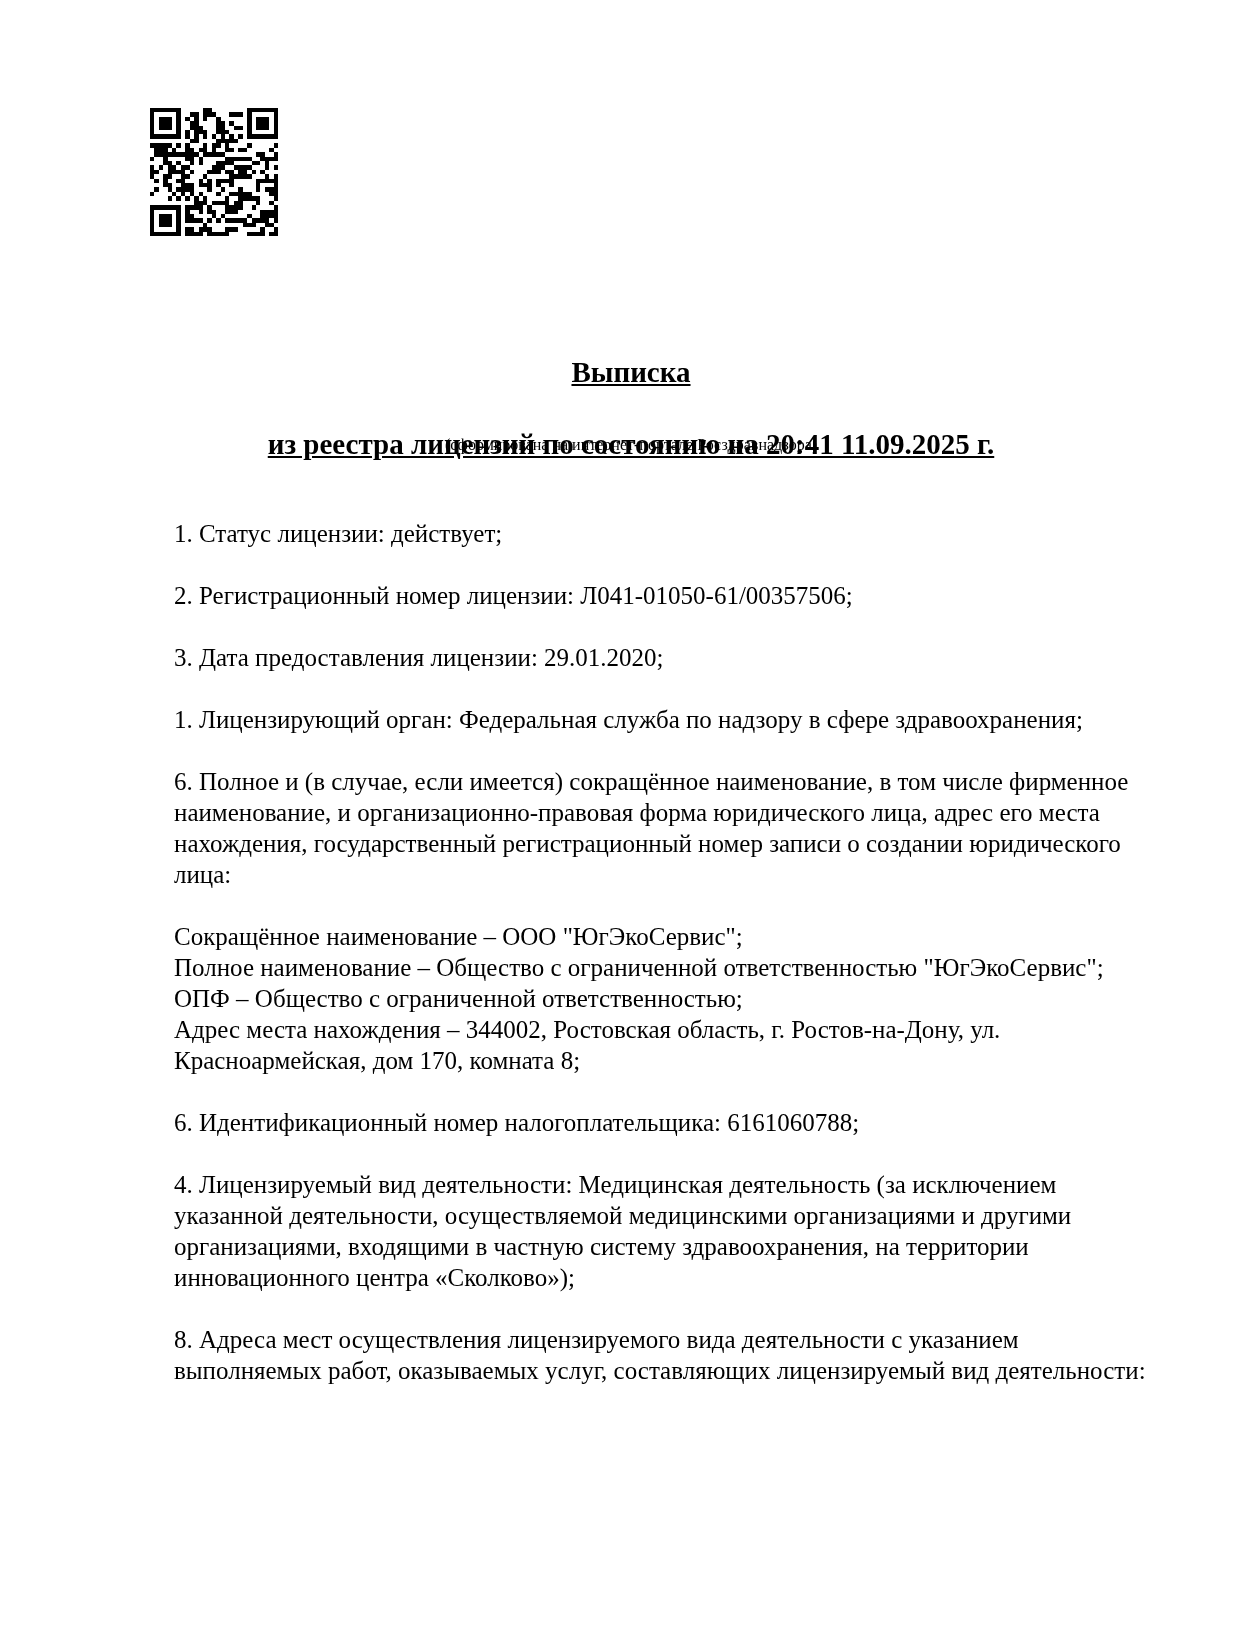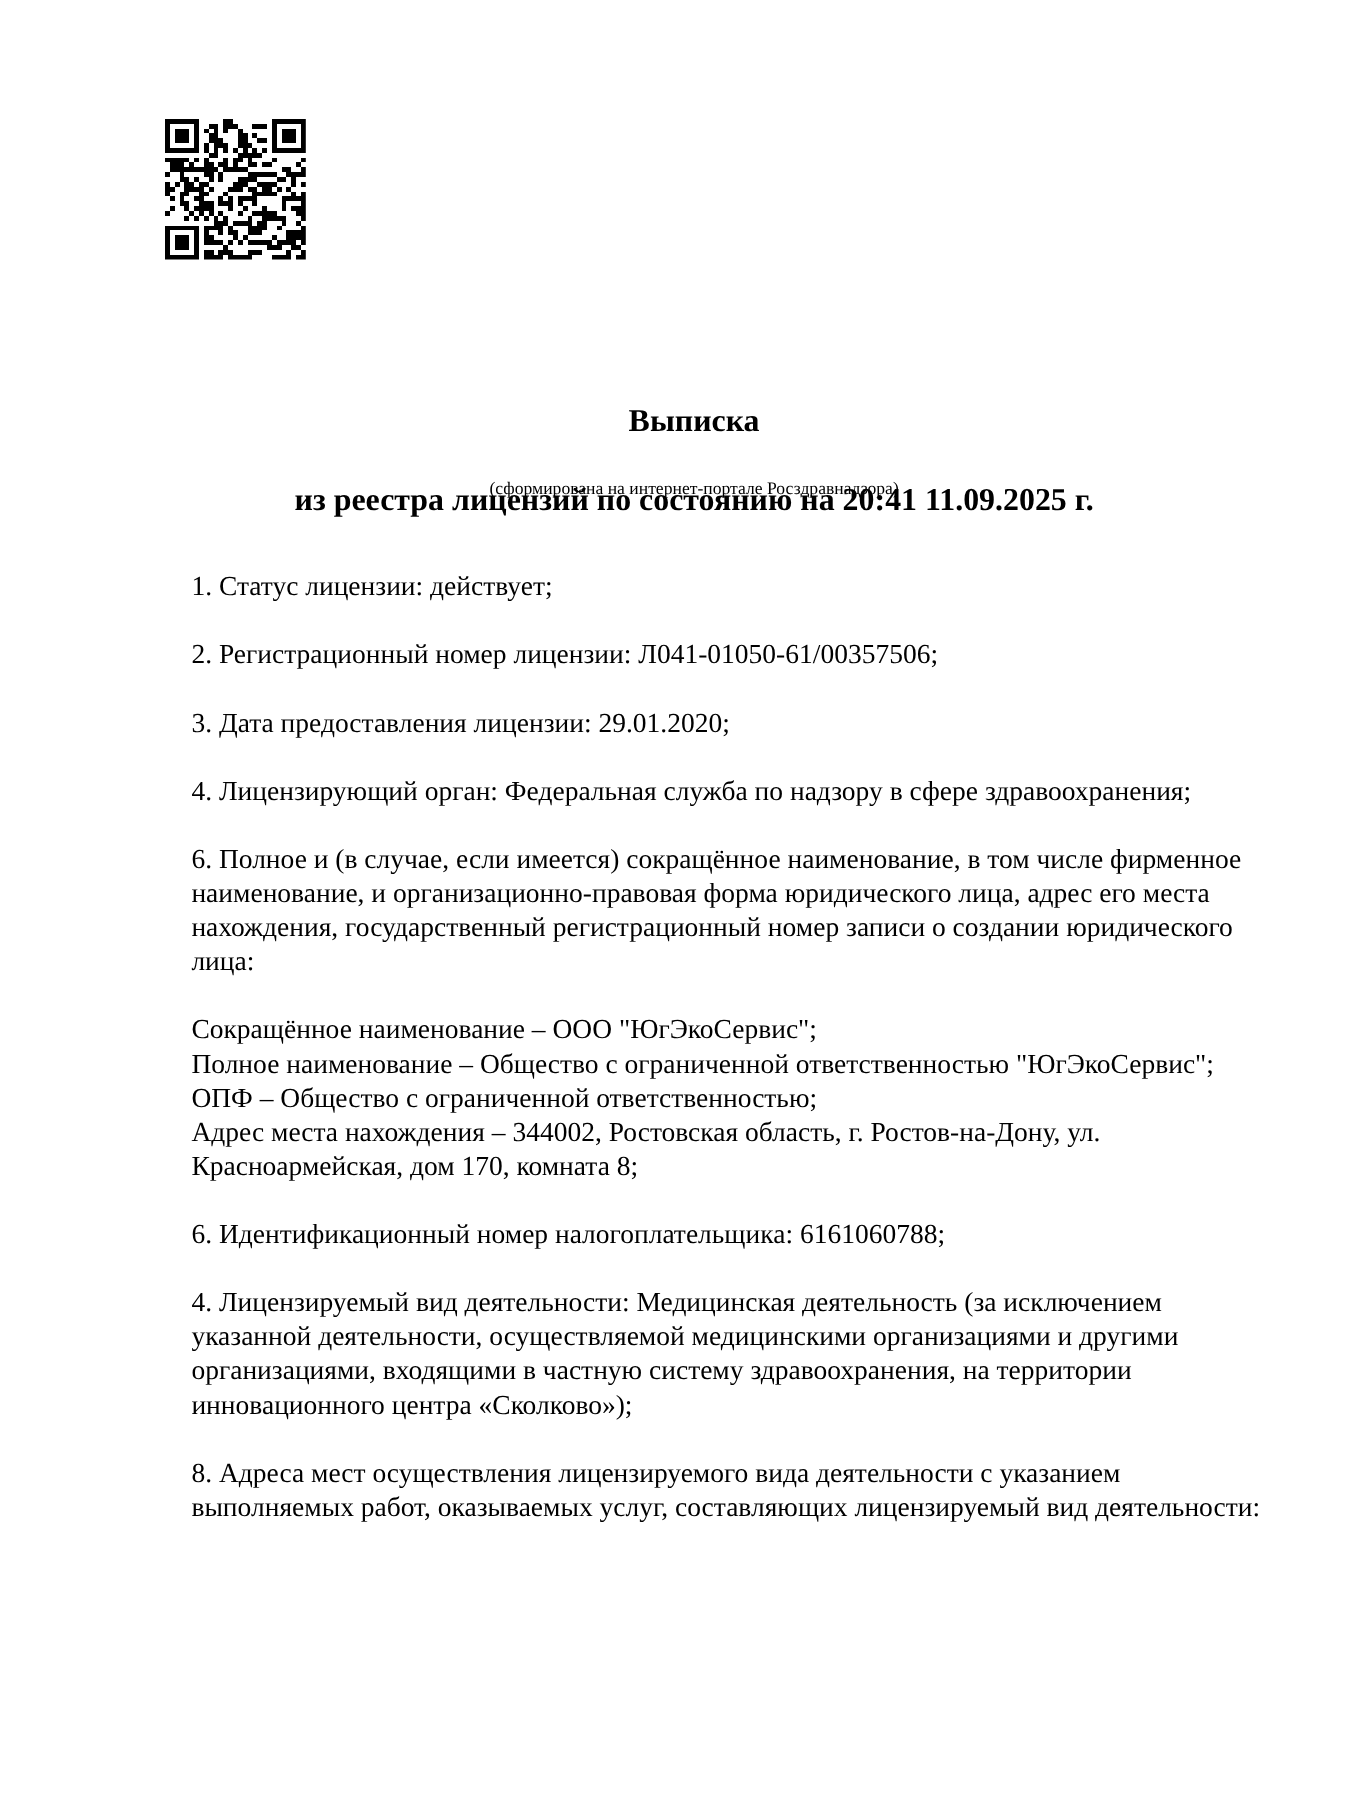--- a/index.html
+++ b/index.html
@@ -25,27 +25,28 @@
   }
   .qr svg {
     width: 100%;
     height: 100%;
     display: block;
     shape-rendering: crispEdges;
   }
   .title {
     position: absolute;
     left: 138px;
-    top: 329px;
+    top: 318px;
     width: 986px;
     text-align: center;
     font-weight: 700;
     font-size: 29px;
     line-height: 36px;
     white-space: pre-line;
+    text-decoration: underline;
   }
   .subtitle {
     position: absolute;
     left: 138px;
     top: 433px;
     width: 986px;
     text-align: center;
     font-size: 16px;
     line-height: 24px;
   }
@@ -410,21 +411,21 @@
   <div class="subtitle">(сформирована на интернет-портале Росздравнадзора)</div>
 
   <div class="doc-body">
 
     <p class="para">1. Статус лицензии: действует;</p>
 
     <p class="para">2. Регистрационный номер лицензии: Л041-01050-61/00357506;</p>
 
     <p class="para">3. Дата предоставления лицензии: 29.01.2020;</p>
 
-    <p class="para">4. Лицензирующий орган: Федеральная служба по надзору в сфере здравоохранения;</p>
+    <p class="para">1. Лицензирующий орган: Федеральная служба по надзору в сфере здравоохранения;</p>
 
     <p class="para">6. Полное и (в случае, если имеется) сокращённое наименование, в том числе фирменное наименование, и организационно-правовая форма юридического лица, адрес его места нахождения, государственный регистрационный номер записи о создании юридического лица:</p>
 
     <div class="para">
       <div class="line">Сокращённое наименование – ООО "ЮгЭкоСервис";</div>
       <div class="line">Полное наименование – Общество с ограниченной ответственностью "ЮгЭкоСервис";</div>
       <div class="line">ОПФ – Общество с ограниченной ответственностью;</div>
       <div class="line">Адрес места нахождения – 344002, Ростовская область, г. Ростов-на-Дону, ул. Красноармейская, дом 170, комната 8;</div>
     </div>
 

